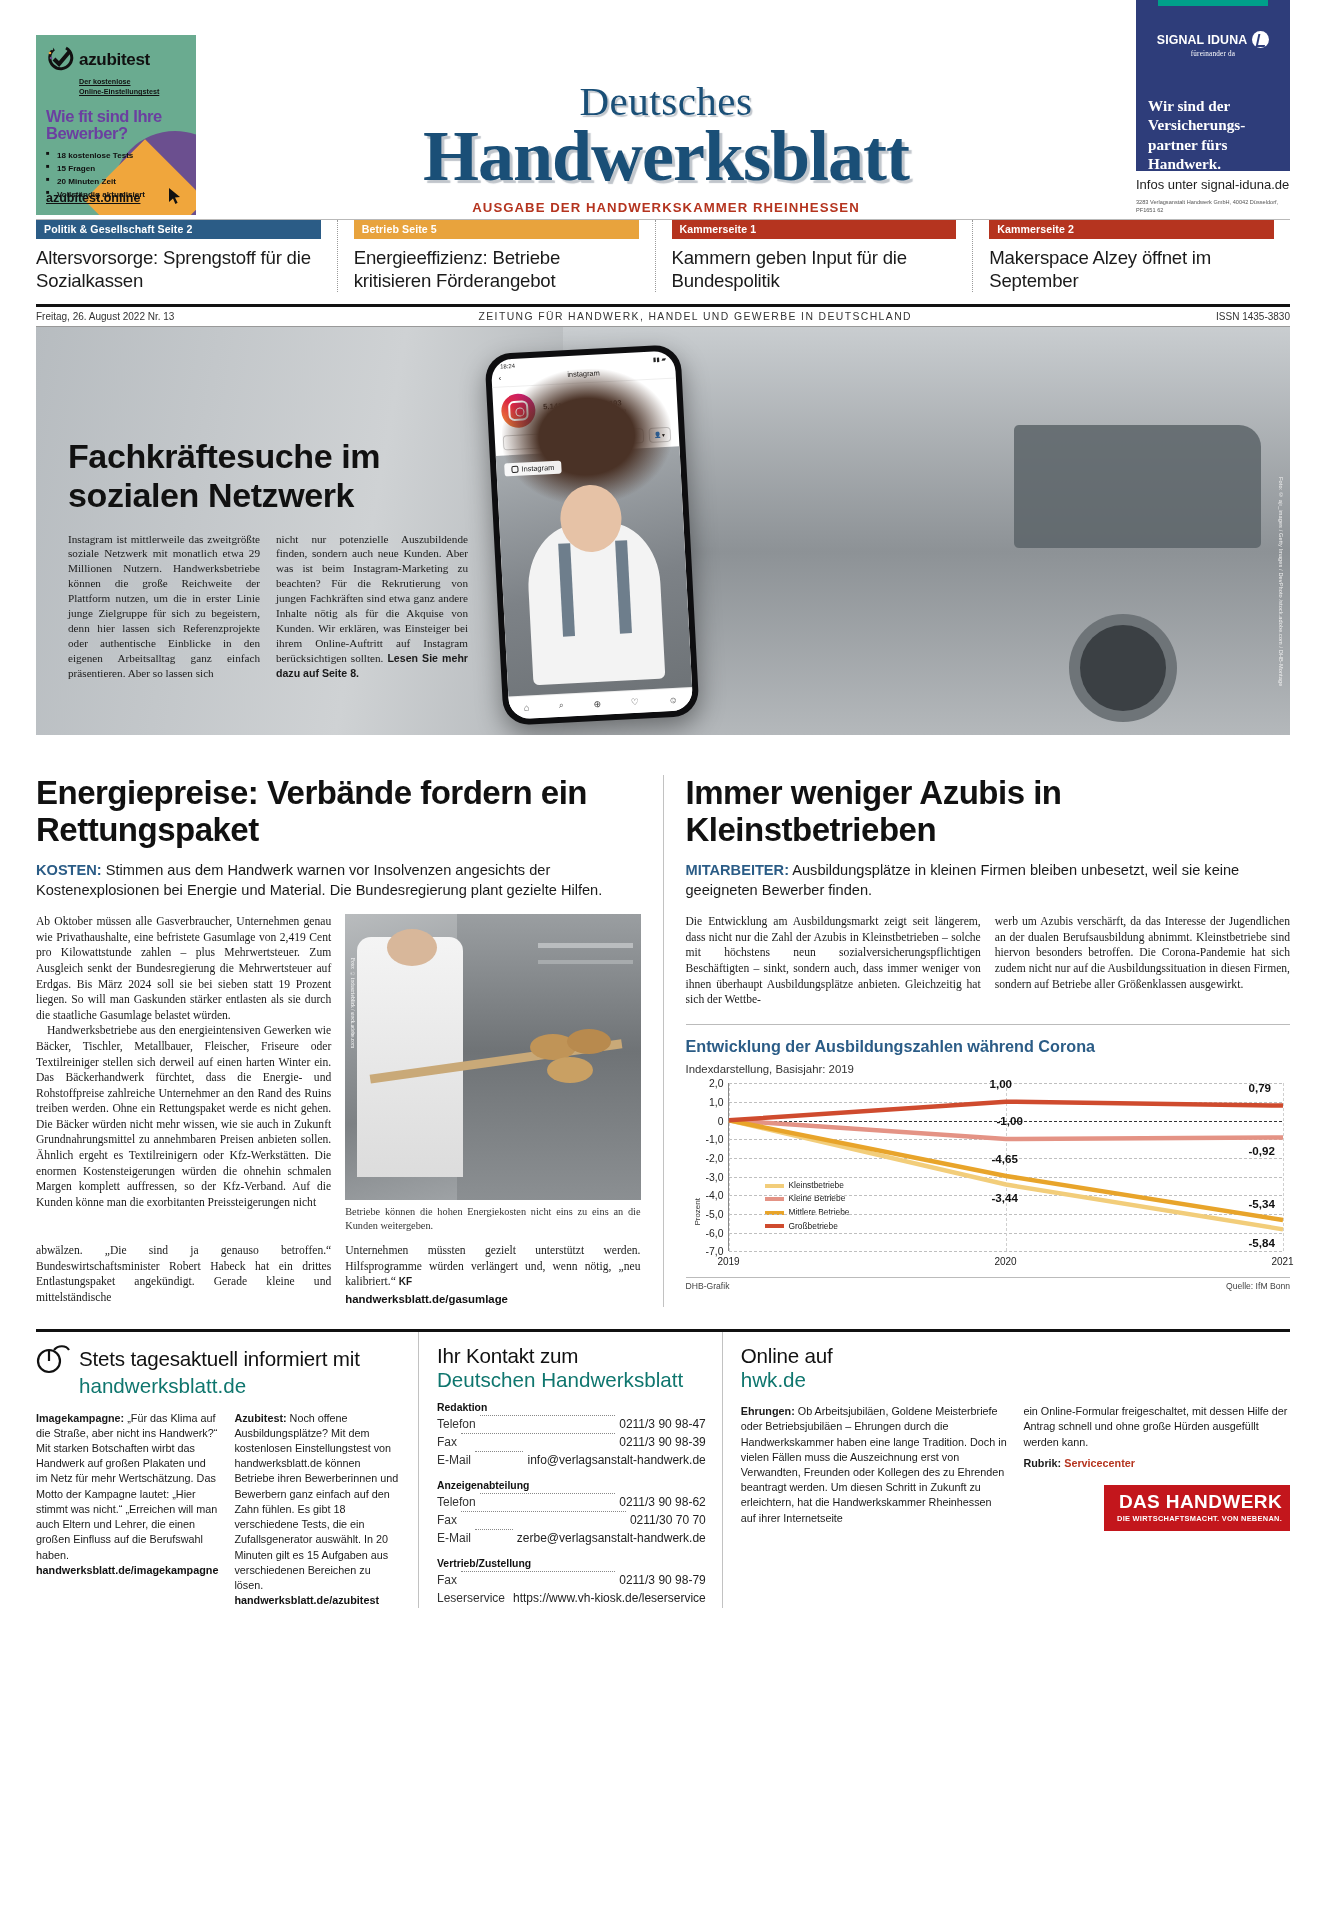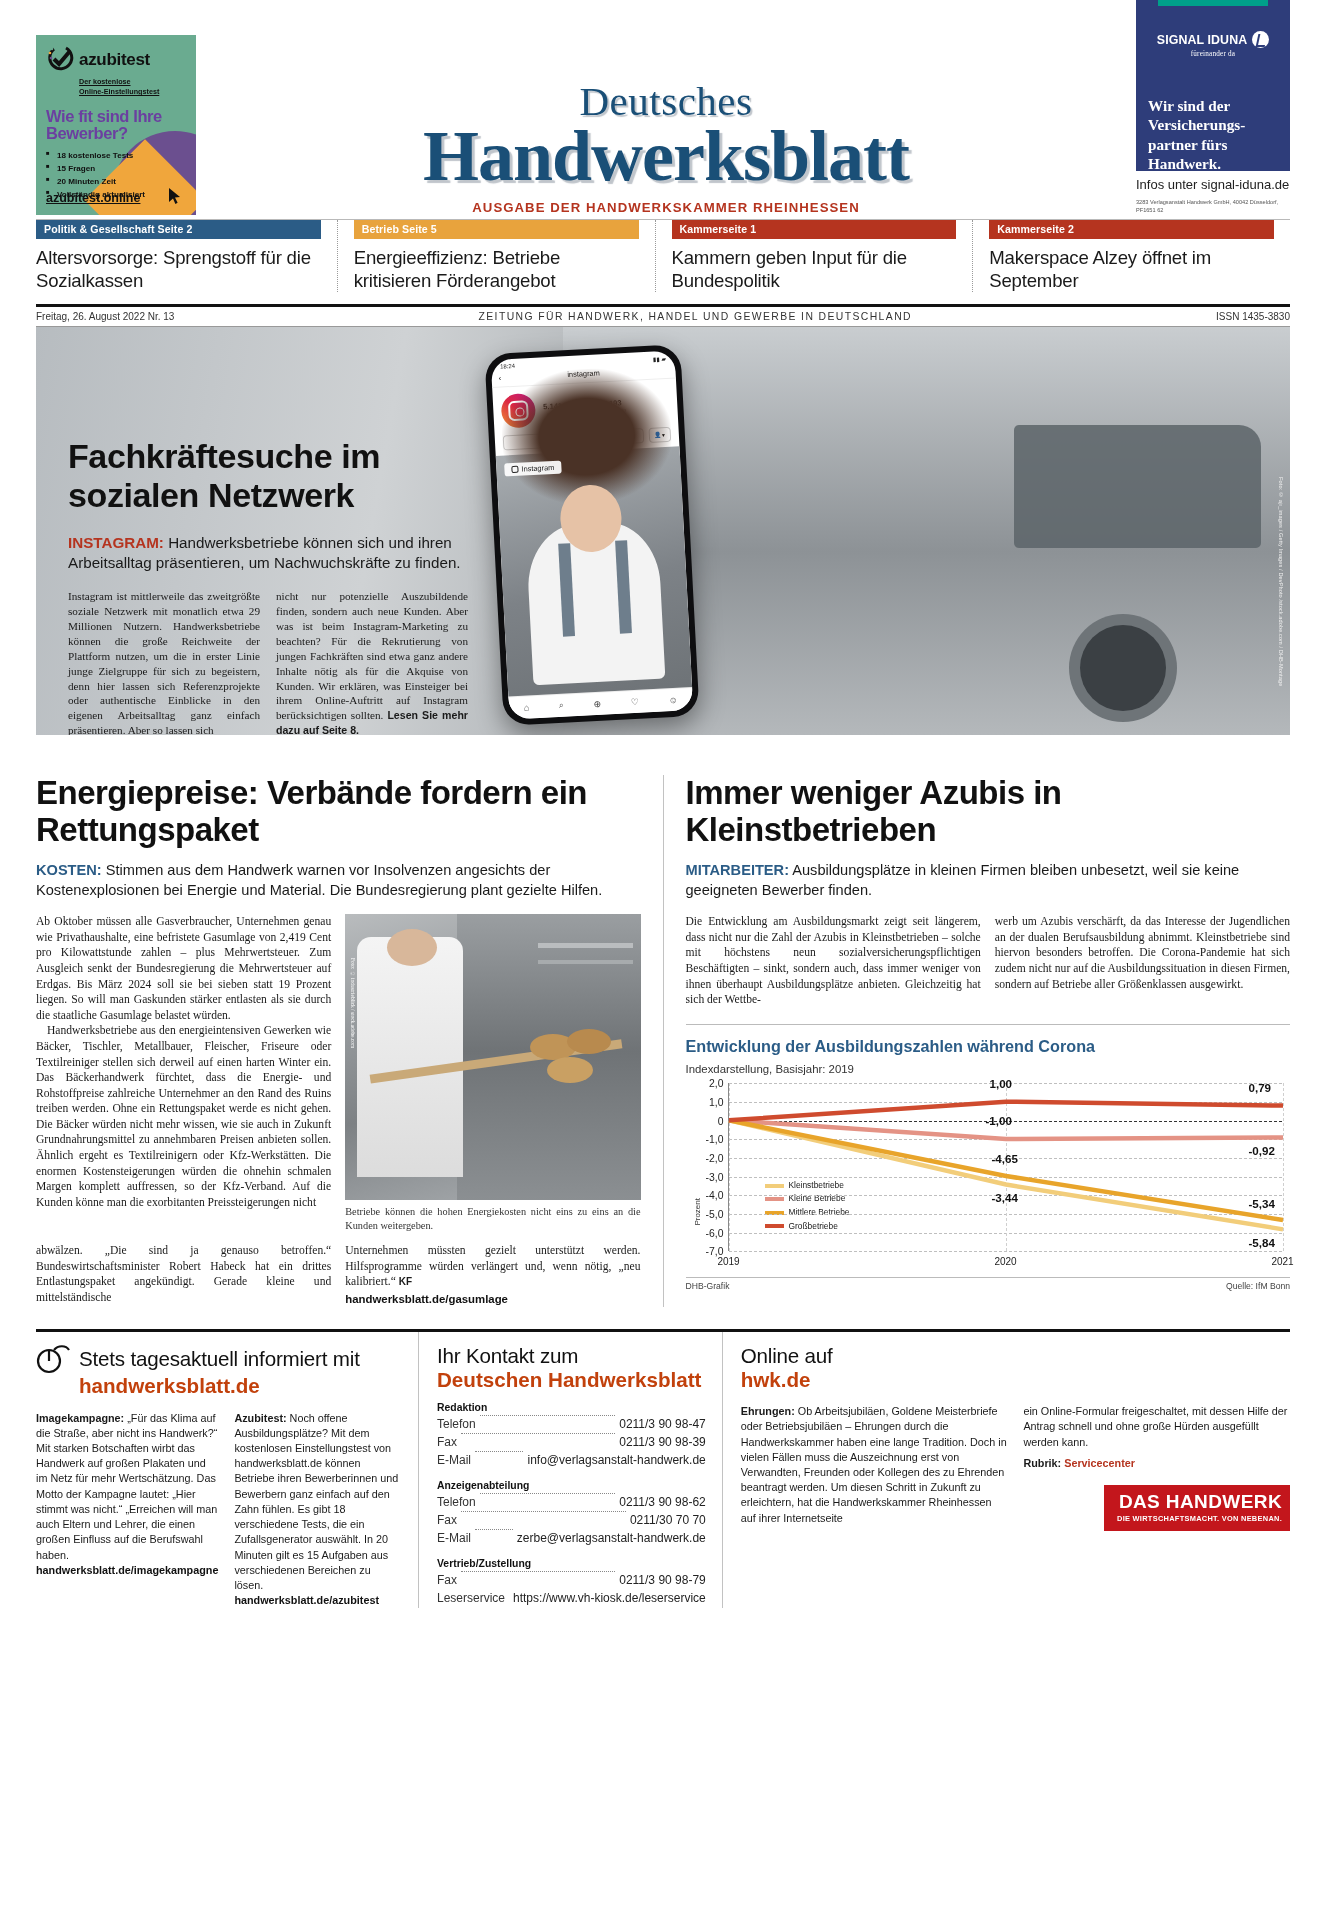--- a/index.html
+++ b/index.html
@@ -214,21 +214,21 @@
   
   .bottom { display: flex; margin-top: 22px; border-top: 3px solid #111; padding-top: 0; }
   .bcol { padding-top: 12px; }
   .bcol1 { flex: 0 0 382px; padding-right: 18px; }
   .bcol2 { flex: 0 0 190px; padding: 12px 16px 0 0; border-left: 1px solid #c2c2c2; padding-left: 18px; }
   .bcol3 { flex: 1; border-left: 1px solid #c2c2c2; padding-left: 18px; padding-top: 12px; }
   .b-head-row { display: flex; align-items: center; gap: 9px; }
   .mouse-icon { width: 34px; height: 30px; flex: 0 0 34px; }
   .b-head { font-size: 20.6px; color: #111; letter-spacing: -.2px; }
   .b-head2 { font-size: 20.6px; color: #111; letter-spacing: -.2px; line-height: 1.14; }
-  .b-head-blue { font-size: 20.6px; font-weight: 700; color: #c2410c; line-height: 1.14; }
+  .b-head-blue { font-size: 20.6px; font-weight: 400; color: #0f766e; line-height: 1.14; }
   .b-cols { display: flex; gap: 16px; margin-top: 13px; }
   .b-cols .c { flex: 1; font-size: 10.8px; line-height: 1.41; }
   .b-cols .c b { font-weight: 700; }
   .b-link { font-weight: 700; font-size: 10.8px; color: #111; }
   .contact-grp { margin-top: 11px; }
   .contact-grp .t { font-size: 10.4px; font-weight: 700; color: #111; margin-bottom: 2px; }
   .crow { display: flex; align-items: flex-start; font-size: 12px; color: #333; line-height: 1.5; }
   .crow .k { white-space: nowrap; }
   .crow .dots { flex: 1; border-bottom: 1.4px dotted #888; margin: 0 4px 3px; }
   .crow .v { white-space: nowrap; color: #222; }
@@ -385,23 +385,20 @@
           <span class="ph-label">
             <span class="dot"></span>
             <span>Instagram</span>
           </span>
         </div>
       </div>
     </div>
 
     <div class="hero-text">
       <h1 class="hero-h1">Fachkräftesuche im sozialen Netzwerk</h1>
-      <p class="hero-lead">
-        <b>INSTAGRAM:</b><span> Handwerksbetriebe können sich und ihren Arbeitsalltag präsentieren, um Nachwuchskräfte zu finden.</span>
-      </p>
       <div class="hero-cols">
         <div class="c">Instagram ist mittlerweile das zweitgrößte soziale Netzwerk mit monatlich etwa 29 Millionen Nutzern. Handwerksbetriebe können die große Reichweite der Plattform nutzen, um die in erster Linie junge Zielgruppe für sich zu begeistern, denn hier lassen sich Referenzprojekte oder authentische Einblicke in den eigenen Arbeitsalltag ganz einfach präsentieren. Aber so lassen sich</div>
         <div class="c">
           <span>nicht nur potenzielle Auszubildende finden, sondern auch neue Kunden.</span>
           <span> </span>
           <span>Aber was ist beim Instagram-Marketing zu beachten? Für die Rekrutierung von jungen Fachkräften sind etwa ganz andere Inhalte nötig als für die Akquise von Kunden. Wir erklären, was Einsteiger bei ihrem Online-Auftritt auf Instagram berücksichtigen sollten.</span>
           <b>Lesen Sie mehr dazu auf Seite 8.</b>
         </div>
       </div>
     </div>
@@ -507,21 +504,21 @@
             <div class="ch-grid-v" style="left: 554px;"></div>
             <span class="ch-xlab" style="left: 554px;">2021</span>
             <svg width="554" height="168" style="position: absolute; left: 0px; top: 0px; overflow: visible;">
               <polyline points="0,37.33333333333333 277,101.54666666666665 554,146.34666666666666" fill="none" stroke="#f2cd7a" stroke-width="4.5"></polyline>
               <polyline points="0,37.33333333333333 277,56 554,54.50666666666666" fill="none" stroke="#e49385" stroke-width="4.5"></polyline>
               <polyline points="0,37.33333333333333 277,92.96000000000001 554,137.01333333333335" fill="none" stroke="#e8a42a" stroke-width="4.5"></polyline>
               <polyline points="0,37.33333333333333 277,18.666666666666664 554,22.586666666666666" fill="none" stroke="#cf4b2e" stroke-width="4.5"></polyline>
             </svg>
             <span class="ch-dlabel" style="left: 261px; top: -6.33333px;">1,00</span>
             <span class="ch-dlabel" style="left: 520px; top: -2.41333px;">0,79</span>
-            <span class="ch-dlabel" style="left: 257px; top: 31px;">-1,00</span>
+            <span class="ch-dlabel" style="left: 268px; top: 31px;">-1,00</span>
             <span class="ch-dlabel" style="left: 520px; top: 60.5067px;">-0,92</span>
             <span class="ch-dlabel" style="left: 263px; top: 68.96px;">-4,65</span>
             <span class="ch-dlabel" style="left: 520px; top: 114.013px;">-5,34</span>
             <span class="ch-dlabel" style="left: 263px; top: 107.547px;">-3,44</span>
             <span class="ch-dlabel" style="left: 520px; top: 152.347px;">-5,84</span>
           </div>
         <div class="ch-foot">
           <span>DHB-Grafik</span>
           <span>Quelle: IfM Bonn</span>
         </div>

